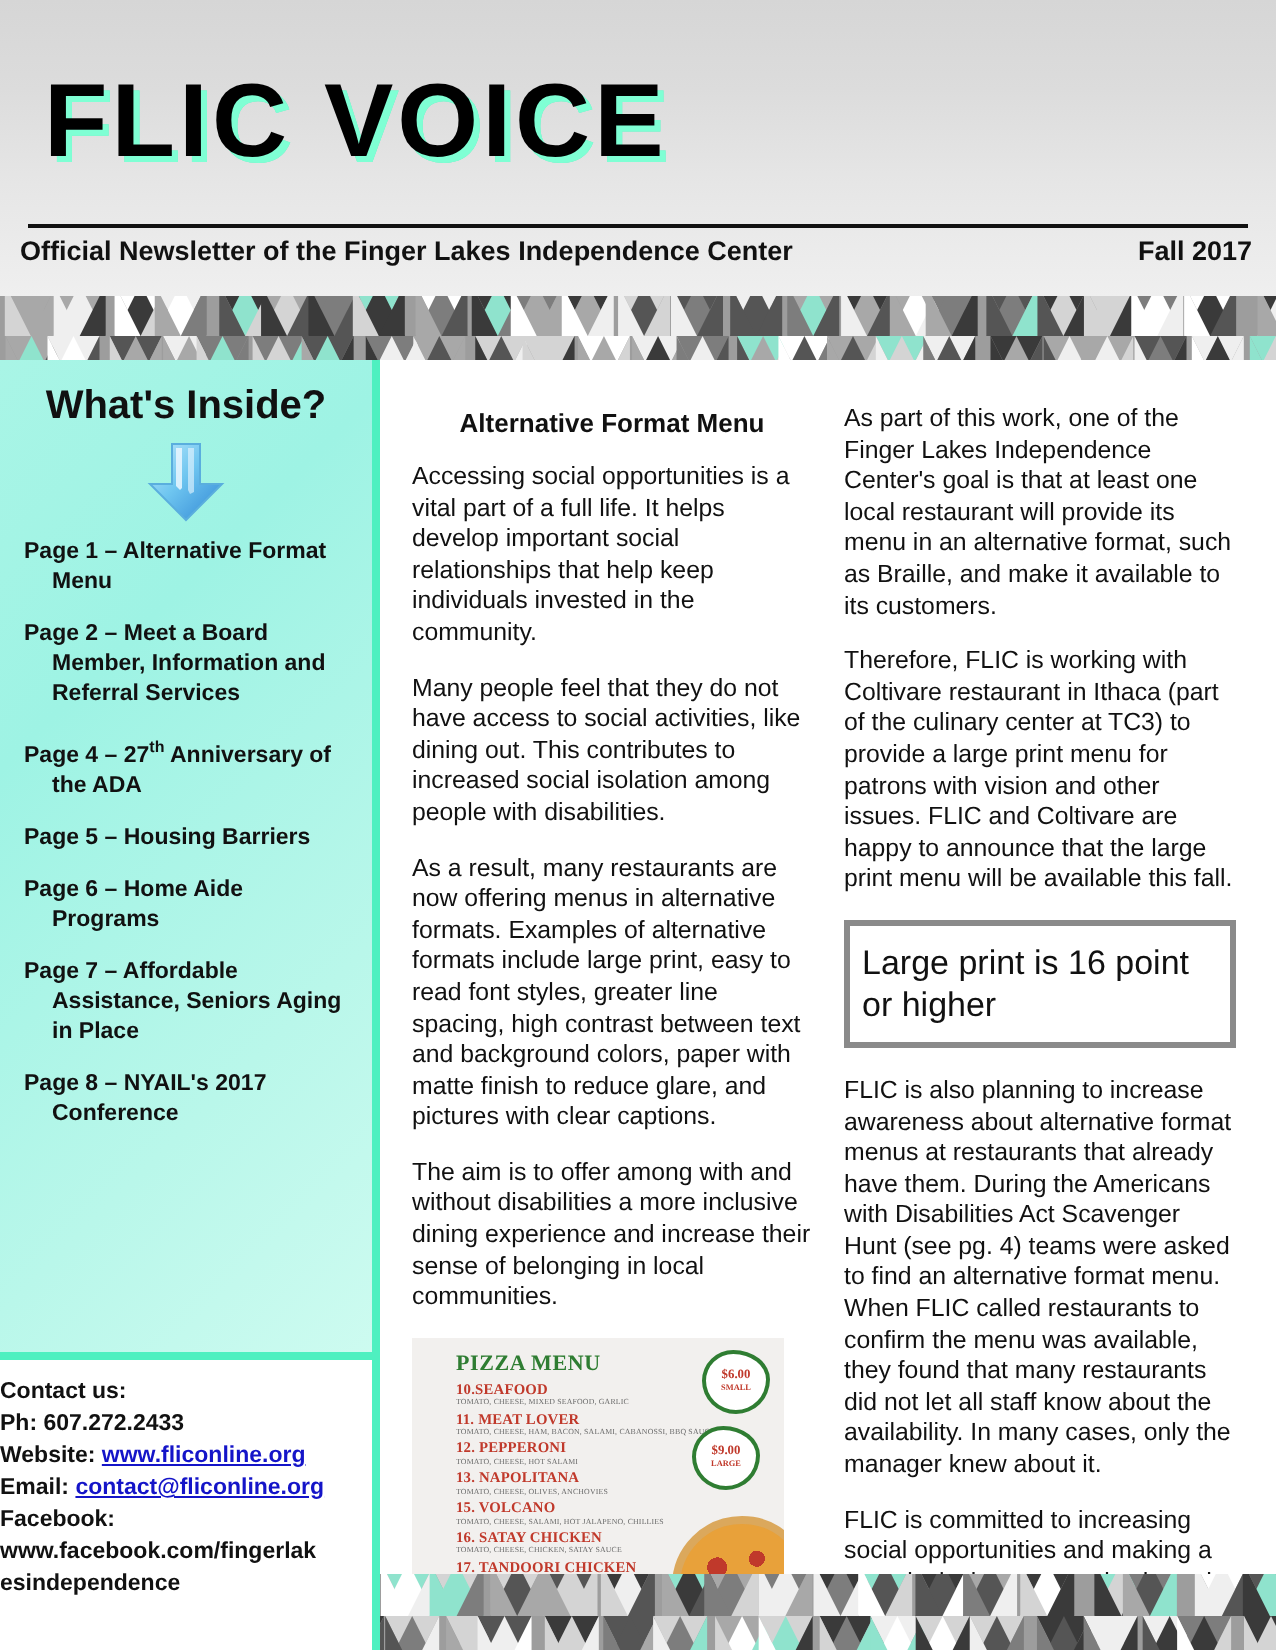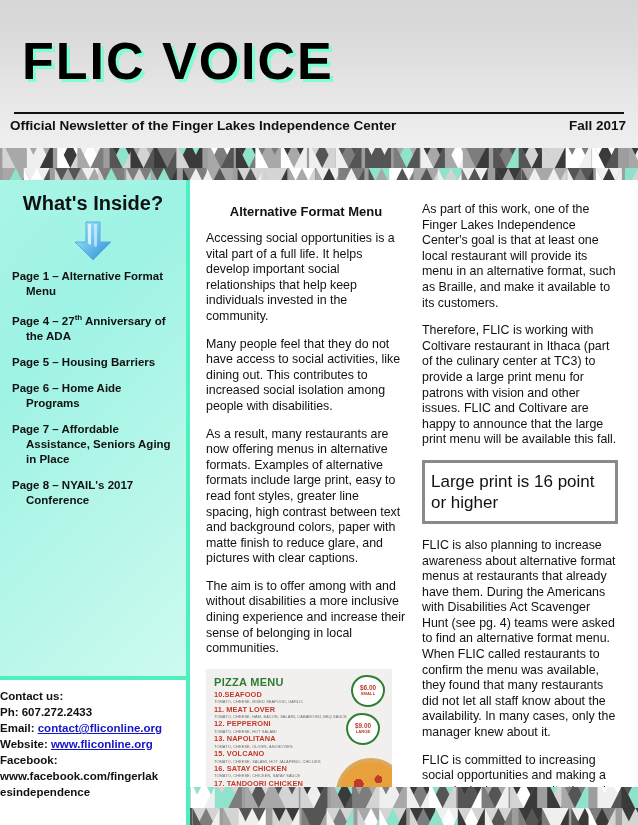--- a/index.html
+++ b/index.html
@@ -203,21 +203,22 @@
 
   
   .pizza-menu {
     position: relative;
     width: 186px;
     height: 143px;
     background: #f2f0ee;
     margin-top: 8px;
     overflow: hidden;
     box-sizing: border-box;
-    padding: 7px 8px 0 8px;
+    padding: 7px 8px 0 22px;
+    font-family: Liberation Serif, serif;
   }
   .pm-title {
     font-size: 11px;
     font-weight: bold;
     color: #2f7d32;
     letter-spacing: 0.3px;
     margin-bottom: 3px;
   }
   .pm-item { margin-bottom: 1px; }
   .pm-name {
@@ -656,37 +657,38 @@
             <stop offset="100%" stop-color="#2f86d4"></stop>
           </linearGradient>
         </defs>
         <path d="M15 1 H29 V21 H40 L22 39 L4 21 H15 Z" fill="url(#agrad)" stroke="#5aaede" stroke-width="1"></path>
         <path d="M17 3 H20 V23 L19 24 L17 22 Z" fill="#eaf7ff" opacity="0.85"></path>
         <path d="M23 3 H26 V25 L24 26 L23 24 Z" fill="#eaf7ff" opacity="0.6"></path>
       </svg>
 
       <ul class="toc-list">
         <li class="toc-item">Page 1 –  Alternative Format Menu</li>
+        <li class="toc-item">Page 2 –  Meet a Board Member, Information and Referral Services</li>
         <li class="toc-item"><span>Page 4 – 27</span><sup>th</sup><span> Anniversary of the ADA</span></li>
         <li class="toc-item">Page 5 – Housing Barriers</li>
         <li class="toc-item">Page 6 – Home Aide Programs</li>
         <li class="toc-item">Page 7 – Affordable Assistance, Seniors Aging in Place</li>
         <li class="toc-item">Page 8 – NYAIL's 2017 Conference</li>
       </ul>
     </div>
 
     <div class="sidebar-divider-v"></div>
     <div class="sidebar-divider-h"></div>
     <div class="sidebar-divider-v2"></div>
 
     <div class="contact-block">
       <span class="contact-line">Contact us:</span>
       <span class="contact-line">Ph: 607.272.2433</span>
+      <span class="contact-line"><span>Website: </span><span class="link">www.fliconline.org</span></span>
       <span class="contact-line"><span>Email: </span><span class="link">contact@fliconline.org</span></span>
-      <span class="contact-line"><span>Website: </span><span class="link">www.fliconline.org</span></span>
       <span class="contact-line">Facebook:</span>
       <span class="contact-line">www.facebook.com/fingerlak</span>
       <span class="contact-line">esindependence</span>
     </div>
   </div>
 
   <div class="col-mid">
     <div class="article-head">Alternative Format Menu</div>
     <p>Accessing social opportunities is a vital part of a full life.  It helps develop important social relationships that help keep individuals invested in the community.</p>
     <p>Many people feel that they do not have access to social activities, like dining out. This contributes to increased social isolation among people with disabilities.</p>

